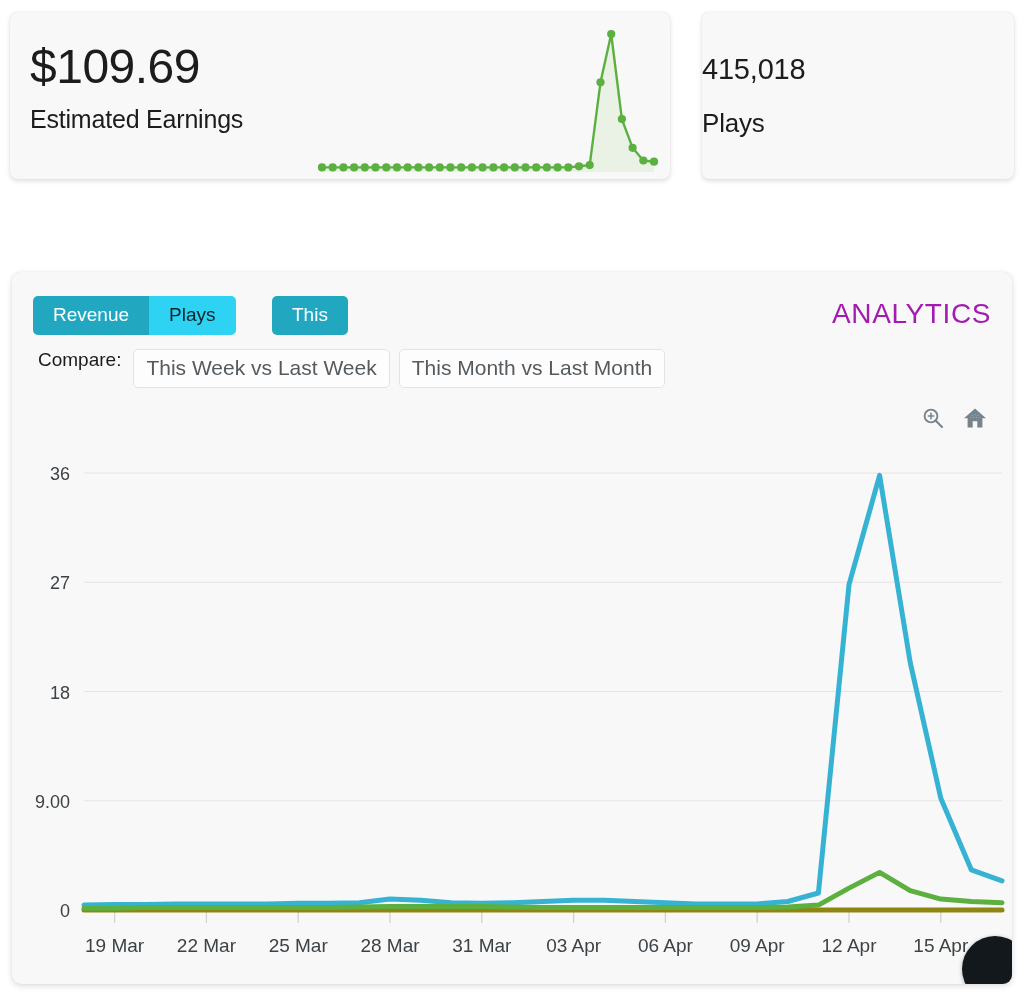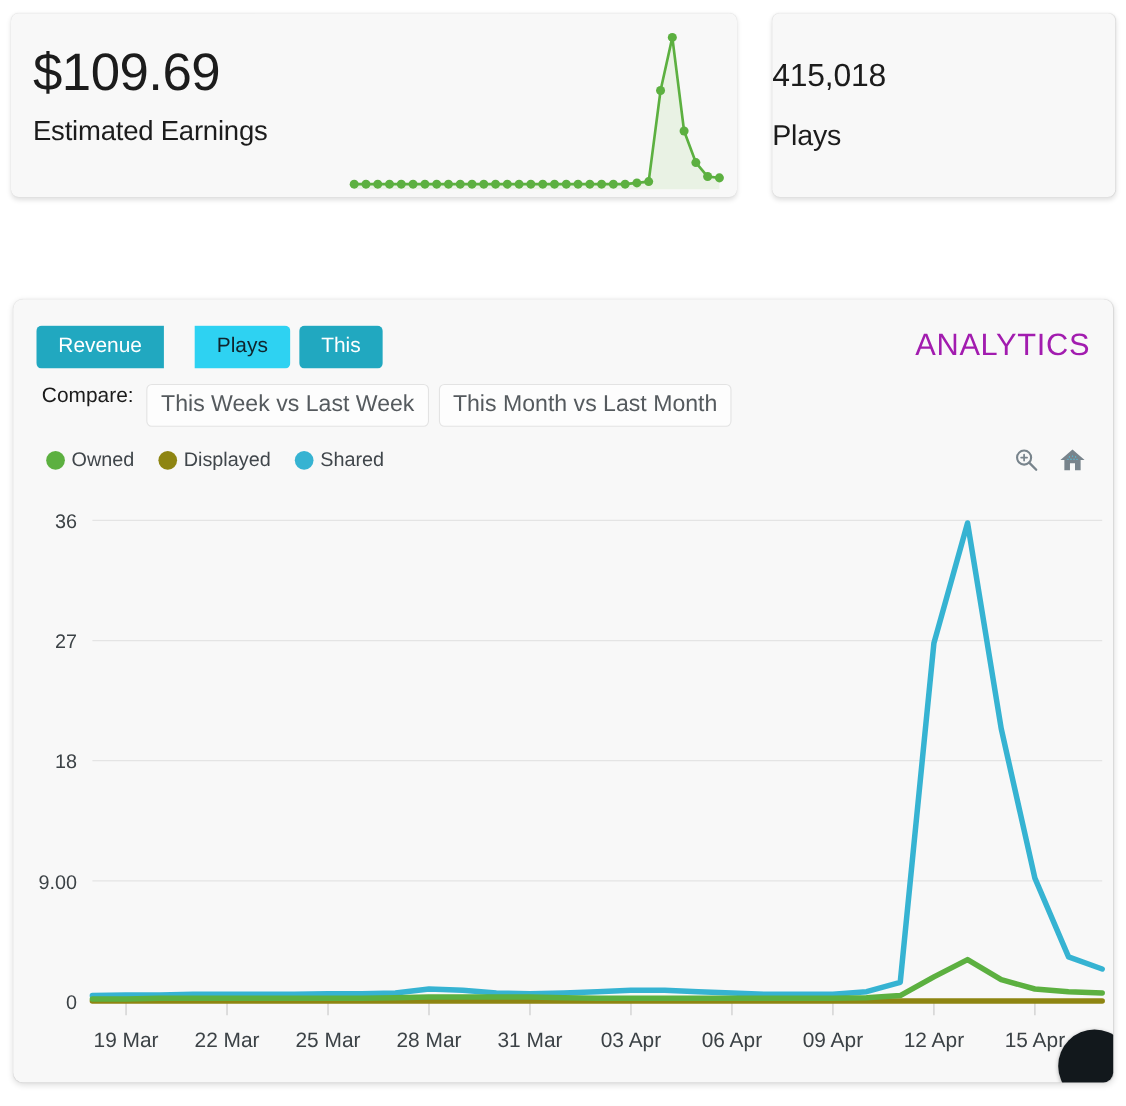--- a/index.html
+++ b/index.html
@@ -46,21 +46,21 @@
   
   #analytics-card {
     position:absolute; left:12px; top:272px;
     width:1000px; height:712px;
     background:#f8f8f8;
     border-radius:9px;
     box-shadow:0 2px 6px rgba(0,0,0,0.14), 0 0 1px rgba(0,0,0,0.12);
     overflow:hidden;
   }
 
-  .toggle-group { position:absolute; display:flex; border-radius:5px; overflow:hidden;gap:28px; }
+  .toggle-group { position:absolute; display:flex; border-radius:5px; overflow:hidden; }
   #metric-toggle { left:21px; top:24px; }
   #period-toggle { left:260px; top:24px; }
   .toggle-btn {
     font-size:19px; padding:8px 20px 9px 20px;
     cursor:pointer; border:none; white-space:nowrap;
     font-family:"Liberation Sans", sans-serif;
   }
   .toggle-btn.active   { background:#21a8c0; color:#ffffff; }
   .toggle-btn.inactive { background:#2ed2f2; color:#10242c; }
 
@@ -173,34 +173,20 @@
     </div>
 
     <div class="analytics-title">ANALYTICS</div>
 
     <div class="compare-row">
       <span class="compare-label">Compare:</span>
       <button class="compare-btn">This Week vs Last Week</button>
       <button class="compare-btn">This Month vs Last Month</button>
     </div>
 
-    <div class="legend" id="chart-legend">
-        <div class="legend-item">
-          <span class="legend-dot" style="background: rgb(92, 176, 64);"></span>
-          <span class="legend-text">Owned</span>
-        </div>
-        <div class="legend-item">
-          <span class="legend-dot" style="background: rgb(142, 133, 18);"></span>
-          <span class="legend-text">Displayed</span>
-        </div>
-        <div class="legend-item">
-          <span class="legend-dot" style="background: rgb(54, 179, 210);"></span>
-          <span class="legend-text">Shared</span>
-        </div>
-      </div>
 
     <div class="chart-tools">
       <svg class="tool-icon" viewBox="0 0 24 24">
         <circle cx="10" cy="10" r="6.4" fill="none" stroke="#78848c" stroke-width="1.9"></circle>
         <line x1="14.6" y1="14.6" x2="21" y2="21" stroke="#78848c" stroke-width="2.1" stroke-linecap="round"></line>
         <line x1="7.3" y1="10" x2="12.7" y2="10" stroke="#78848c" stroke-width="1.6" stroke-linecap="round"></line>
         <line x1="10" y1="7.3" x2="10" y2="12.7" stroke="#78848c" stroke-width="1.6" stroke-linecap="round"></line>
       </svg>
       <svg class="tool-icon" viewBox="0 0 24 24">
         <path d="M12 2.6 L23 12.2 L19.4 12.2 L19.4 21.4 L14.3 21.4 L14.3 15.2 L9.7 15.2 L9.7 21.4 L4.6 21.4 L4.6 12.2 L1 12.2 Z" fill="#78848c"></path>

